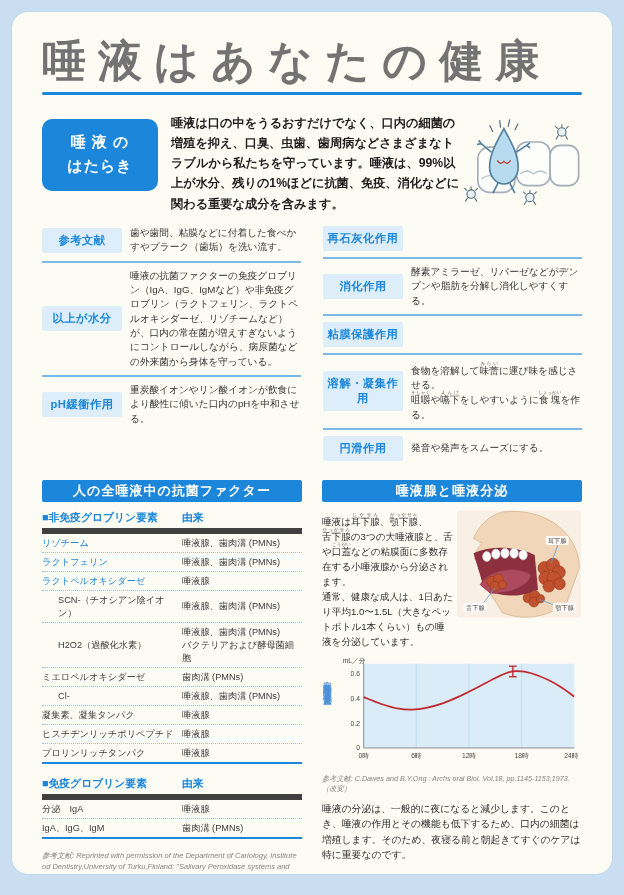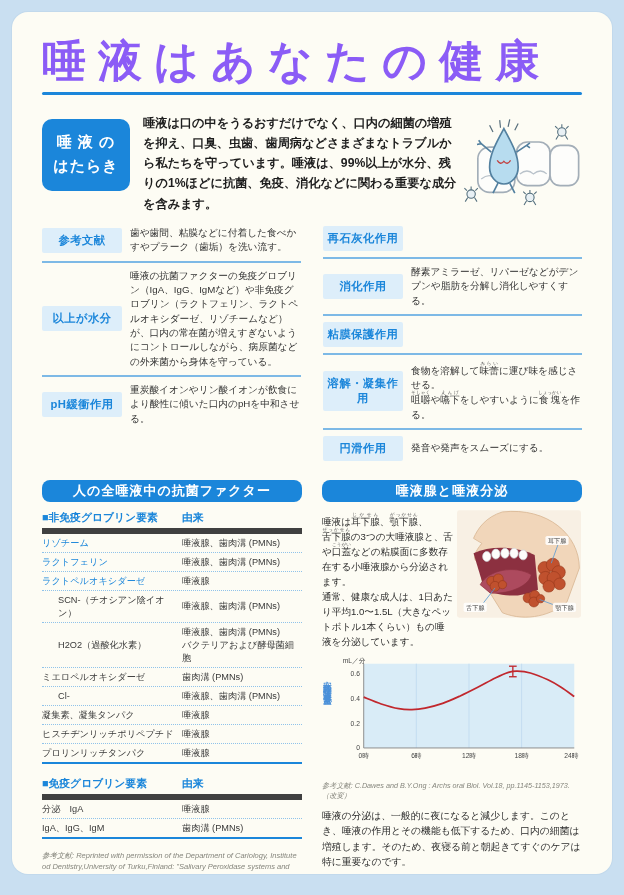--- a/index.html
+++ b/index.html
@@ -10,49 +10,49 @@
     color:#222;overflow:hidden;
   }
   .card{
     position:absolute;left:12px;top:12px;width:600px;height:862px;
     background:#fdfcf4;border-radius:16px;overflow:hidden;
     box-shadow:0 0 0 1px rgba(180,205,225,.35);
   }
   .inner{padding:0 30px;}
   
   .title{
-    margin:24px 0 0;font-size:44px;font-weight:bold;color:#8b5cf6;
+    margin:24px 0 0;font-size:44px;font-weight:bold;color:#737373;
     letter-spacing:12px;line-height:1.15;white-space:nowrap;
   }
   .title-rule{height:3px;background:#1b86da;margin-top:5px;border-radius:2px;}
   
   .intro{display:flex;margin-top:18px;align-items:flex-start;}
   .intro-box{
-    width:88px;height:72px;background:#1b86da;border-radius:10px;color:#fff;
+    width:116px;height:72px;background:#1b86da;border-radius:10px;color:#fff;
     font-weight:bold;font-size:15px;display:flex;flex-direction:column;
     justify-content:center;align-items:center;gap:5px;flex:none;letter-spacing:1px;margin-top:6px;
   }
   .intro-text{width:352px;margin:0 0 0 13px;font-size:12.2px;font-weight:bold;line-height:1.66;color:#1d1d1d;}
   .droplet-art{width:126px;height:100px;flex:none;margin-left:-6px;}
   
   .fn-cols{display:flex;gap:22px;margin-top:10px;}
   .fn-col{flex:1;min-width:0;}
   .fn-row{display:flex;align-items:center;padding:6px 0;border-top:2px solid #7db9e6;}
   .fn-col .fn-row:first-child{border-top:none;padding-top:2px;}
   .fn-label{
     flex:none;width:80px;background:#ddeefa;color:#1b86da;font-weight:bold;
     font-size:11.3px;text-align:center;padding:5px 0;border-radius:2px;letter-spacing:.5px;
   }
   .fn-desc{margin-left:8px;font-size:9.7px;line-height:1.48;color:#333;}
   ruby rt{font-size:4.6px;color:#555;}
   
   .lower{display:flex;gap:20px;margin-top:13px;}
   .lower-left,.lower-right{flex:1;min-width:0;}
   .bar{
-    height:22px;background:#1b86da;border-radius:8px;color:#fff;font-weight:bold;
+    height:22px;background:#1b86da;border-radius:2px;color:#fff;font-weight:bold;
     font-size:13px;text-align:center;line-height:22px;letter-spacing:1px;
   }
   .tbl{margin-top:9px;}
   .tbl-head{display:flex;font-size:10.8px;font-weight:bold;color:#1b86da;border-bottom:6px solid #404040;padding-bottom:3px;}
   .tbl-head .c1{width:140px;flex:none;}
   .tbl-head .c2{flex:1;}
   .t-rows{border-bottom:2px solid #1b86da;}
   .t-row{display:flex;font-size:9.2px;color:#3a3a3a;padding:2.5px 0;border-bottom:1px dotted #90c3ea;align-items:center;}
   .t-rows .t-row:last-child{border-bottom:none;}
   .t-name{width:140px;flex:none;}
@@ -64,21 +64,21 @@
   
   .glands-row{display:flex;margin-top:8px;}
   .glands-text{width:132px;flex:none;font-size:9.6px;line-height:1.56;color:#2c2c2c;margin:2px 0 0;}
   .anatomy{width:124px;height:108px;margin-left:3px;}
   .chart-wrap{position:relative;margin-top:6px;padding-left:13px;}
   .chart-ylabel{
     position:absolute;left:0;top:18px;writing-mode:vertical-rl;
     font-size:8.5px;color:#4a90d9;letter-spacing:2px;font-weight:bold;
   }
   #flow-chart{width:245px;height:115px;display:block;}
-  .chart-ref{font-size:7.2px;font-style:italic;color:#85857c;margin:10px 0 0;}
+  .chart-ref{font-size:7.2px;font-style:italic;color:#85857c;margin:3px 0 0;}
   .night{font-size:9.8px;line-height:1.58;color:#2c2c2c;margin:7px 0 0;}
 </style>
 </head>
 <body>
 
 <div class="card">
   <div class="inner">
 
     <h1 class="title">唾液はあなたの健康</h1>
     <div class="title-rule"></div>

